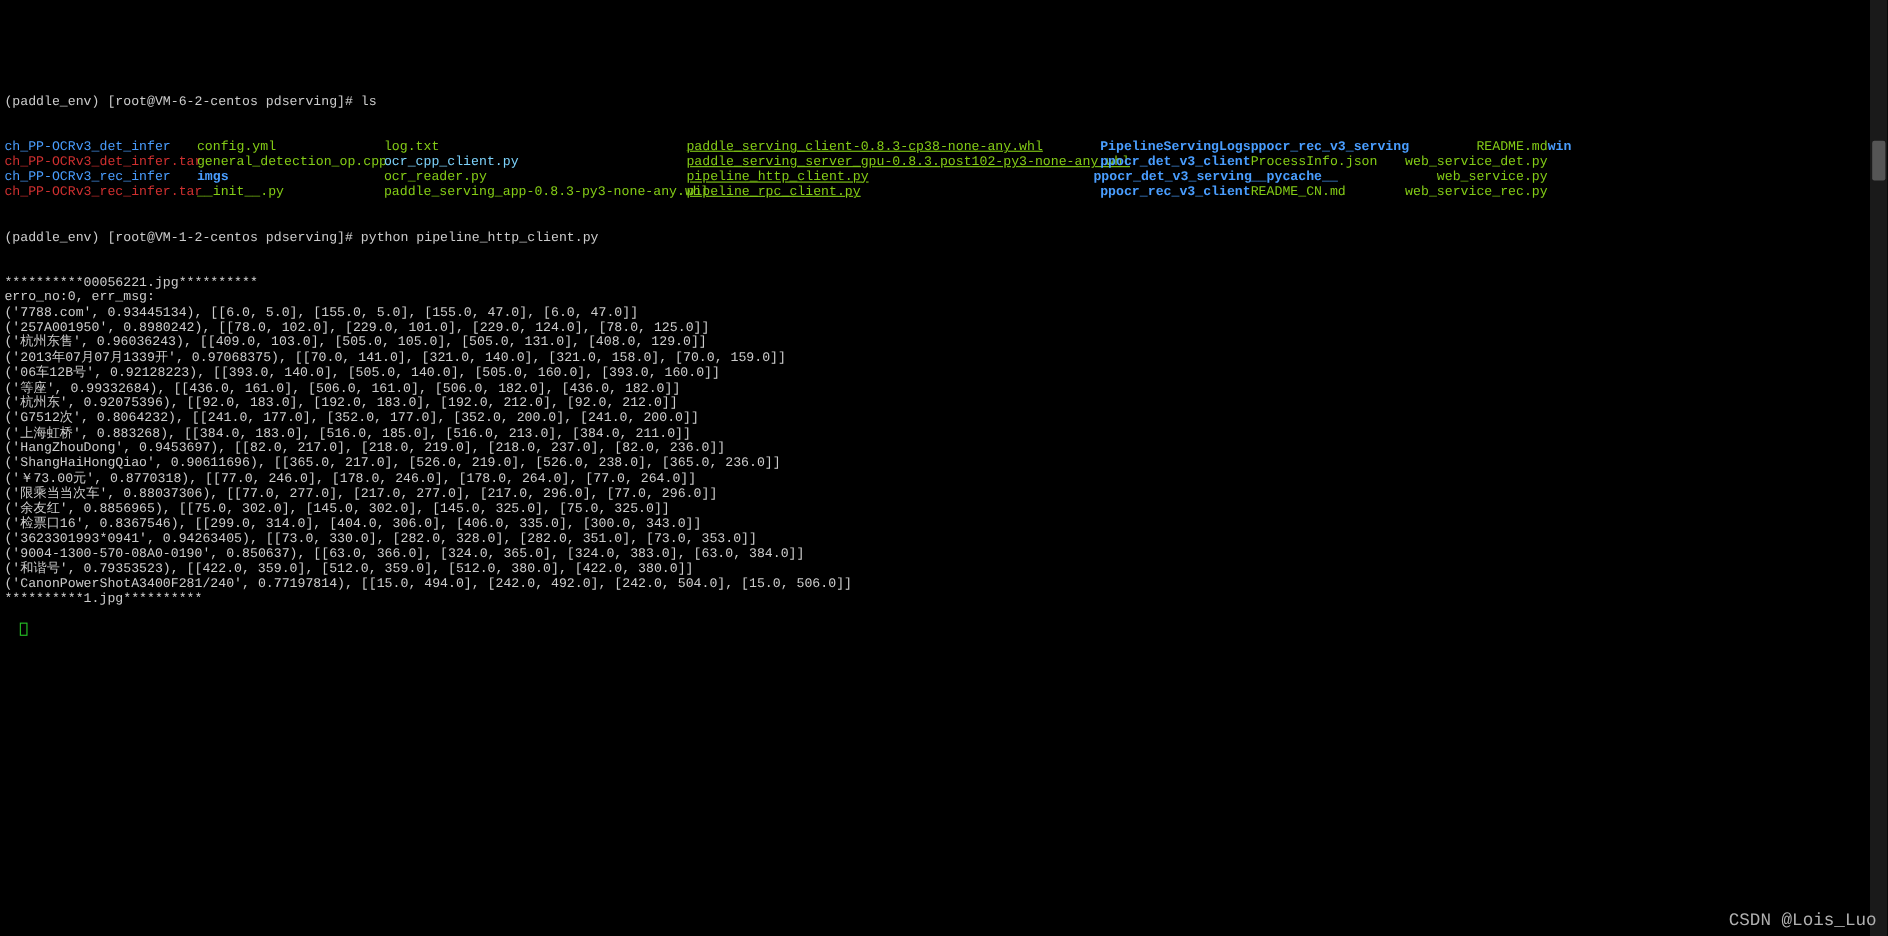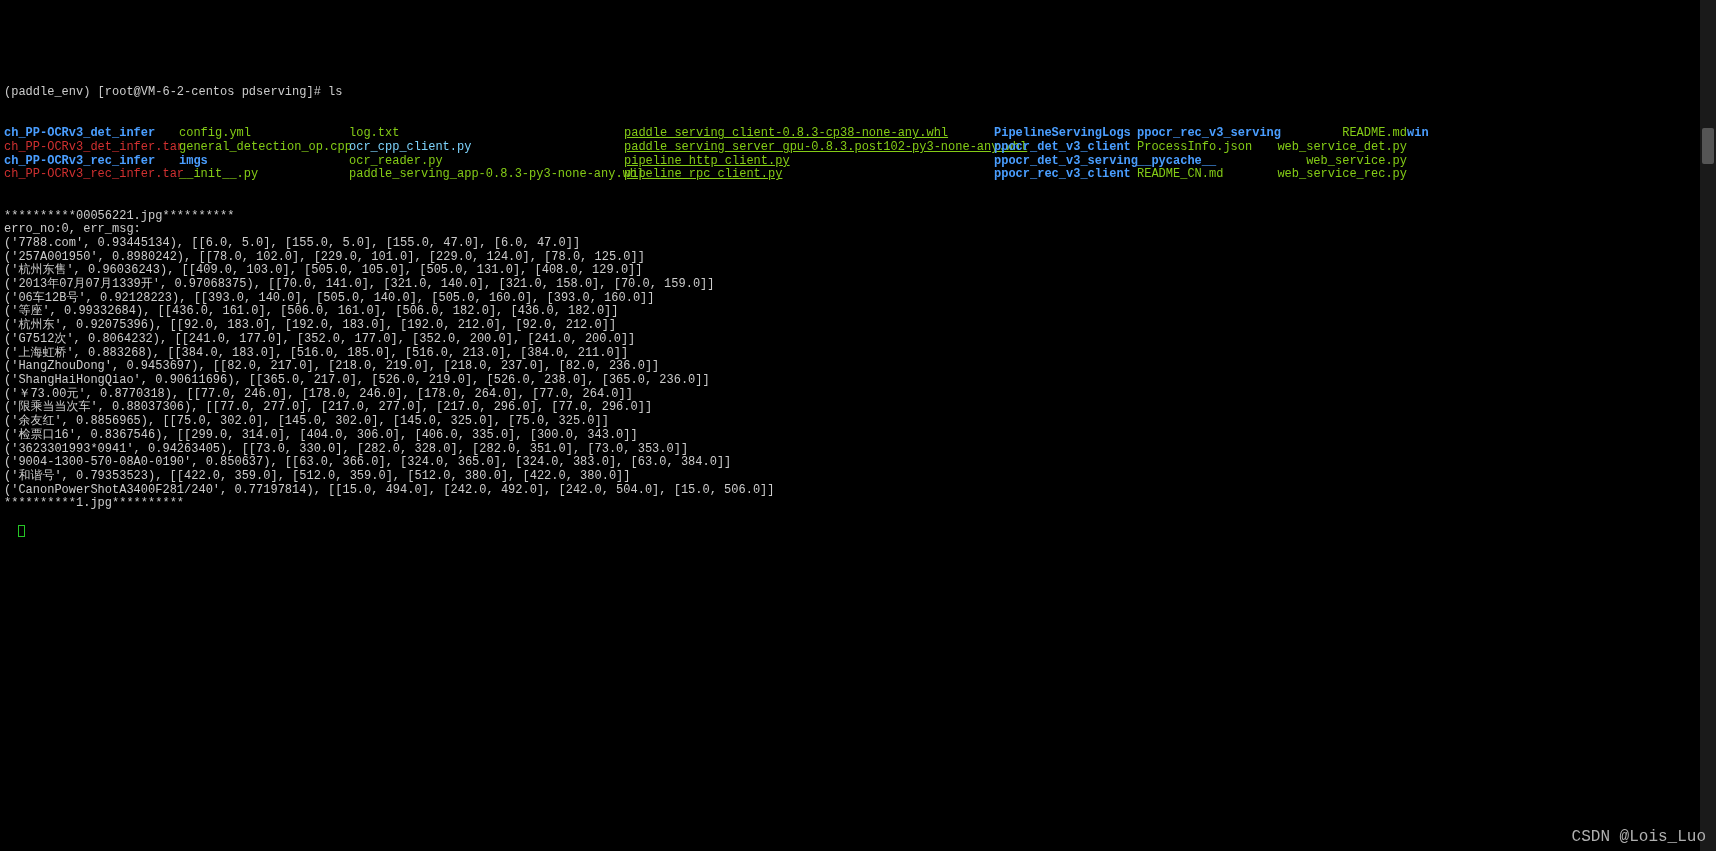--- a/index.html
+++ b/index.html
@@ -10,41 +10,41 @@
       font-size: 12px;
       line-height: 13.7px;
       white-space: pre;
       padding: 4px 4px;
       position: relative;
       width: 1716px;
       height: 851px;
       overflow: hidden;
     }
     .line { display: block; }
-    .fs-dir { color: #4a9eff; font-weight: bold; }
+    .fs-dir { color: #4a9eff; font-weight: normal; }
     .fs-tar { color: #d03030; }
     .fs-file { color: #84cc16; }
     .fs-green { color: #7dd3fc; }
     .fs-cyan { color: #4a9eff; font-weight: bold; }
     .cursor-block {
       display: inline-block;
       width: 7px;
       height: 12px;
       border: 1px solid #26c626;
       vertical-align: middle;
     }
     .ls-grid {
       display: block;
     }
     .ls-row { display: flex; }
     .col1 { width: 175px; }
     .col2 { width: 170px; }
     .col3 { width: 275px; }
     .col4 { width: 370px; text-decoration: underline; }
-    .col5 { width: 143px; }
+    .col5 { width: 143px; text-align: right; }
     .col6 { width: 140px; }
     .col7 { width: 130px; text-align: right; }
     .col8 { width: 50px; }
     .watermark {
       position: absolute;
       bottom: 6px;
       right: 10px;
       color: #b0b0b0;
       font-size: 16px;
     }
@@ -67,20 +67,21 @@
     }
   </style>
 </head>
 <body>
 
 
 
 <div>
   <span class="line">(paddle_env) [root@VM-6-2-centos pdserving]# ls</span>
   <div class="ls-grid" id="ls-grid"><div class="ls-row"><span class="col1 fs-dir">ch_PP-OCRv3_det_infer</span><span class="col2 fs-file">config.yml</span><span class="col3 fs-file">log.txt</span><span class="col4 fs-file">paddle_serving_client-0.8.3-cp38-none-any.whl</span><span class="col5 fs-cyan">PipelineServingLogs</span><span class="col6 fs-cyan">ppocr_rec_v3_serving</span><span class="col7 fs-file">README.md</span><span class="col8 fs-cyan">win</span></div><div class="ls-row"><span class="col1 fs-tar">ch_PP-OCRv3_det_infer.tar</span><span class="col2 fs-file">general_detection_op.cpp</span><span class="col3 fs-green">ocr_cpp_client.py</span><span class="col4 fs-file">paddle_serving_server_gpu-0.8.3.post102-py3-none-any.whl</span><span class="col5 fs-cyan">ppocr_det_v3_client</span><span class="col6 fs-file">ProcessInfo.json</span><span class="col7 fs-file">web_service_det.py</span><span class="col8 fs-file"></span></div><div class="ls-row"><span class="col1 fs-dir">ch_PP-OCRv3_rec_infer</span><span class="col2 fs-cyan">imgs</span><span class="col3 fs-file">ocr_reader.py</span><span class="col4 fs-file">pipeline_http_client.py</span><span class="col5 fs-cyan">ppocr_det_v3_serving</span><span class="col6 fs-cyan">__pycache__</span><span class="col7 fs-file">web_service.py</span><span class="col8 fs-file"></span></div><div class="ls-row"><span class="col1 fs-tar">ch_PP-OCRv3_rec_infer.tar</span><span class="col2 fs-file">__init__.py</span><span class="col3 fs-file">paddle_serving_app-0.8.3-py3-none-any.whl</span><span class="col4 fs-file">pipeline_rpc_client.py</span><span class="col5 fs-cyan">ppocr_rec_v3_client</span><span class="col6 fs-file">README_CN.md</span><span class="col7 fs-file">web_service_rec.py</span><span class="col8 fs-file"></span></div></div>
+  <span class="line">(paddle_env) [root@VM-1-2-centos pdserving]# python pipeline_http_client.py</span>
   <div id="py-output"><span class="line">**********00056221.jpg**********</span><span class="line">erro_no:0, err_msg:</span><span class="line">('7788.com', 0.93445134), [[6.0, 5.0], [155.0, 5.0], [155.0, 47.0], [6.0, 47.0]]</span><span class="line">('257A001950', 0.8980242), [[78.0, 102.0], [229.0, 101.0], [229.0, 124.0], [78.0, 125.0]]</span><span class="line">('杭州东售', 0.96036243), [[409.0, 103.0], [505.0, 105.0], [505.0, 131.0], [408.0, 129.0]]</span><span class="line">('2013年07月07月1339开', 0.97068375), [[70.0, 141.0], [321.0, 140.0], [321.0, 158.0], [70.0, 159.0]]</span><span class="line">('06车12B号', 0.92128223), [[393.0, 140.0], [505.0, 140.0], [505.0, 160.0], [393.0, 160.0]]</span><span class="line">('等座', 0.99332684), [[436.0, 161.0], [506.0, 161.0], [506.0, 182.0], [436.0, 182.0]]</span><span class="line">('杭州东', 0.92075396), [[92.0, 183.0], [192.0, 183.0], [192.0, 212.0], [92.0, 212.0]]</span><span class="line">('G7512次', 0.8064232), [[241.0, 177.0], [352.0, 177.0], [352.0, 200.0], [241.0, 200.0]]</span><span class="line">('上海虹桥', 0.883268), [[384.0, 183.0], [516.0, 185.0], [516.0, 213.0], [384.0, 211.0]]</span><span class="line">('HangZhouDong', 0.9453697), [[82.0, 217.0], [218.0, 219.0], [218.0, 237.0], [82.0, 236.0]]</span><span class="line">('ShangHaiHongQiao', 0.90611696), [[365.0, 217.0], [526.0, 219.0], [526.0, 238.0], [365.0, 236.0]]</span><span class="line">('￥73.00元', 0.8770318), [[77.0, 246.0], [178.0, 246.0], [178.0, 264.0], [77.0, 264.0]]</span><span class="line">('限乘当当次车', 0.88037306), [[77.0, 277.0], [217.0, 277.0], [217.0, 296.0], [77.0, 296.0]]</span><span class="line">('余友红', 0.8856965), [[75.0, 302.0], [145.0, 302.0], [145.0, 325.0], [75.0, 325.0]]</span><span class="line">('检票口16', 0.8367546), [[299.0, 314.0], [404.0, 306.0], [406.0, 335.0], [300.0, 343.0]]</span><span class="line">('3623301993*0941', 0.94263405), [[73.0, 330.0], [282.0, 328.0], [282.0, 351.0], [73.0, 353.0]]</span><span class="line">('9004-1300-570-08A0-0190', 0.850637), [[63.0, 366.0], [324.0, 365.0], [324.0, 383.0], [63.0, 384.0]]</span><span class="line">('和谐号', 0.79353523), [[422.0, 359.0], [512.0, 359.0], [512.0, 380.0], [422.0, 380.0]]</span><span class="line">('CanonPowerShotA3400F281/240', 0.77197814), [[15.0, 494.0], [242.0, 492.0], [242.0, 504.0], [15.0, 506.0]]</span><span class="line">**********1.jpg**********</span></div>
   <span class="cursor-block"></span>
 </div>
 
 <div class="scrollbar-right">
   <div class="scrollbar-thumb"></div>
 </div>
 
 <div class="watermark">CSDN @Lois_Luo</div>
 

